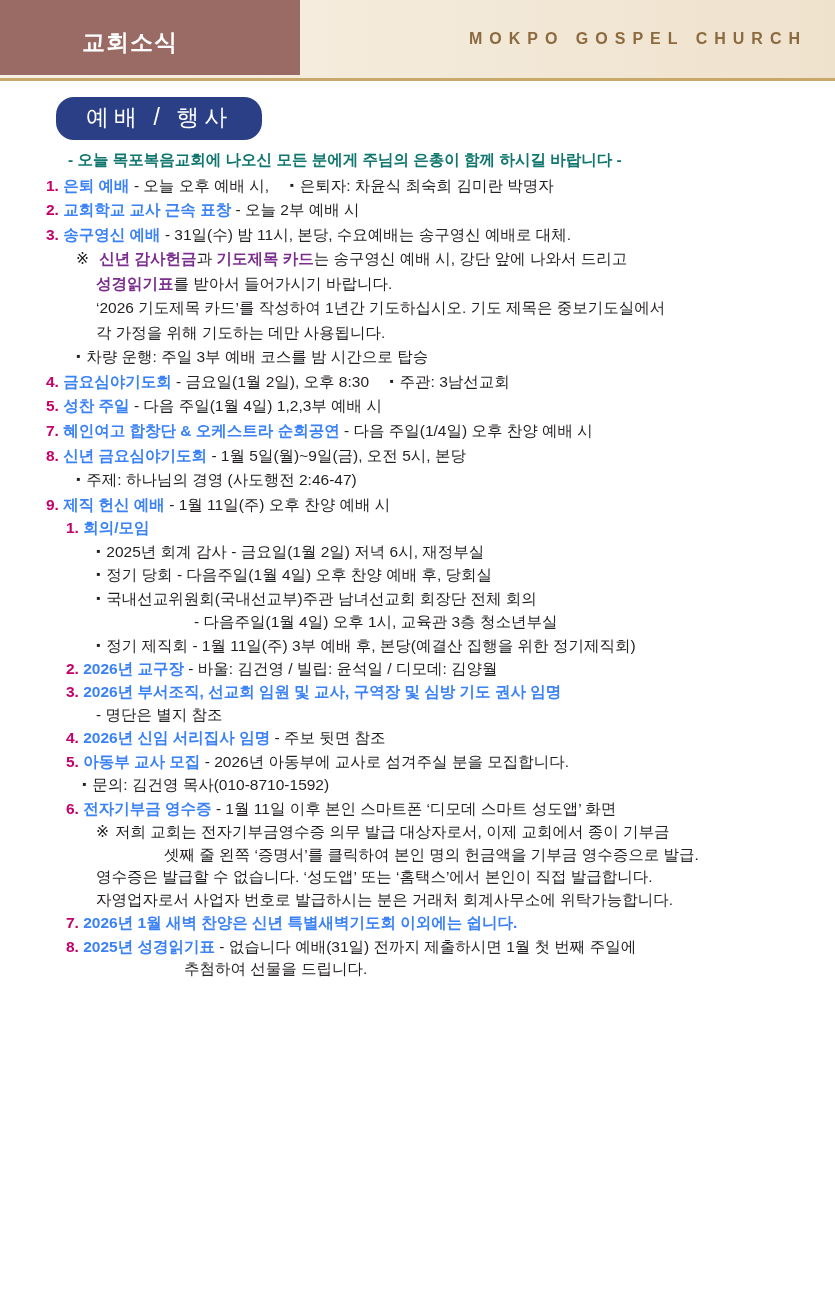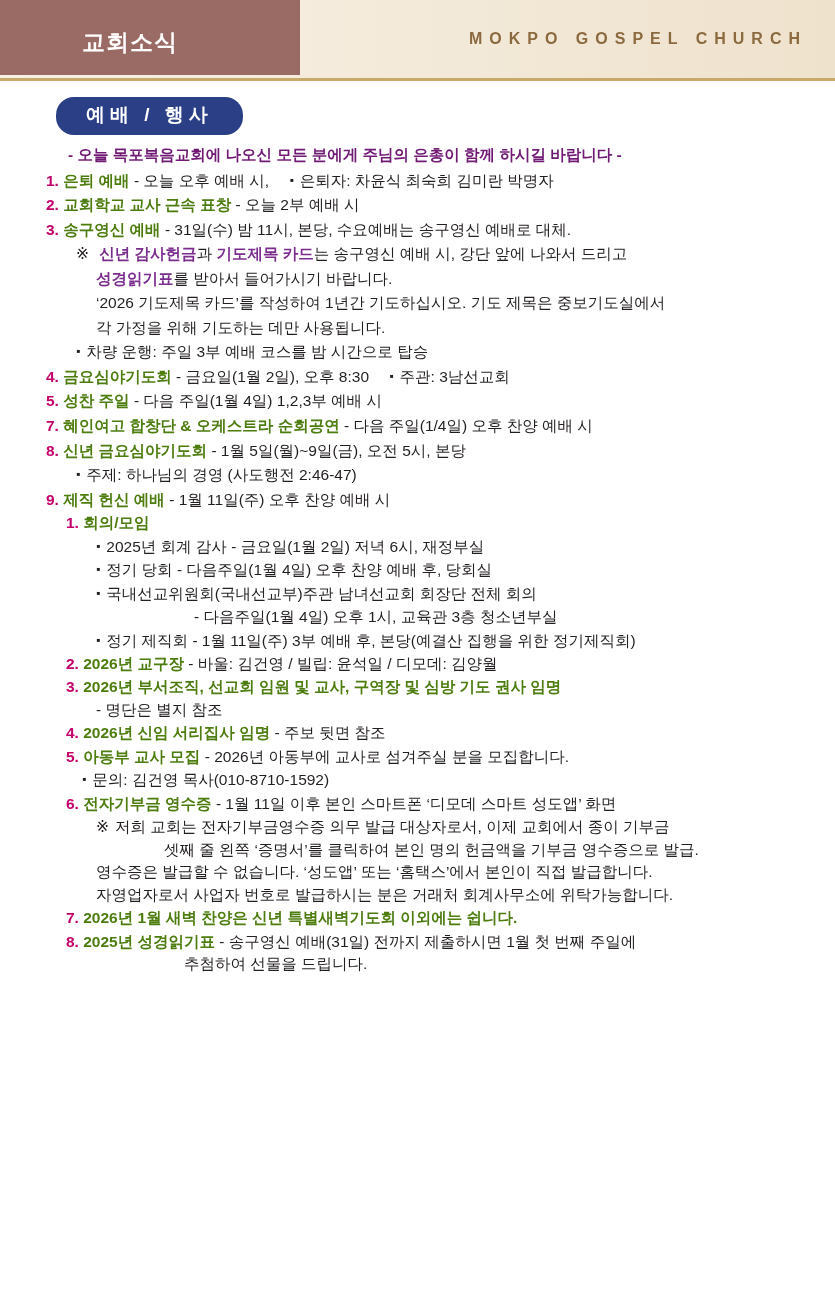--- a/index.html
+++ b/index.html
@@ -53,56 +53,56 @@
     color: #8c6a3f;
     letter-spacing: 7px;
   }
 
   
   .section-pill {
     display: inline-block;
     margin: 0 0 0 56px;
     background: #2a3f86;
     color: #ffffff;
-    font-size: 19px;
-    font-weight: bold;
+    font-size: 23px;
+    font-weight: normal;
     padding: 5px 30px 7px 30px;
     border-radius: 18px;
     letter-spacing: 5px;
   }
   .sec1 { margin-top: 16px; }
   .sec2 { margin-top: 8px; }
 
   
   .content {
     padding: 0 24px 0 24px;
     font-size: 15.5px;
     line-height: 1.52;
   }
   .line {
     position: relative;
     white-space: nowrap;
   }
   .intro {
-    color: #701a75;
+    color: #0f766e;
     font-weight: bold;
     font-size: 15.5px;
     margin: 8px 0 2px 44px;
   }
   .item {
     margin-left: 22px;
     text-indent: 0;
     margin-top: 1px;
   }
   .num {
     color: #c4006b;
     font-weight: bold;
   }
   .ttl {
-    color: #4d7c0f;
+    color: #3b82f6;
     font-weight: bold;
   }
   .mag {
     color: #7b2d8e;
     font-weight: bold;
   }
   .blk {
     color: #231f20;
   }
   .sub {
@@ -293,18 +293,18 @@
 
     <div class="line item">
       <span class="num">7.</span>
       <span class="ttl">2026년 1월 새벽 찬양은 신년 특별새벽기도회 이외에는 쉽니다.</span>
     </div>
 
     <div class="line item">
       <span class="num">8.</span>
       <span class="ttl">2025년 성경읽기표</span>
       <span class="blk">-</span>
-      <span class="blk">송구영신 예배(31일) 전까지 제출하시면 1월 첫 번째 주일에</span>
+      <span class="blk">없습니다 예배(31일) 전까지 제출하시면 1월 첫 번째 주일에</span>
     </div>
     <div class="line blk" style="margin-left:140px;">추첨하여 선물을 드립니다.</div>
 
   </div>
 </div>
 
 </body></html>

